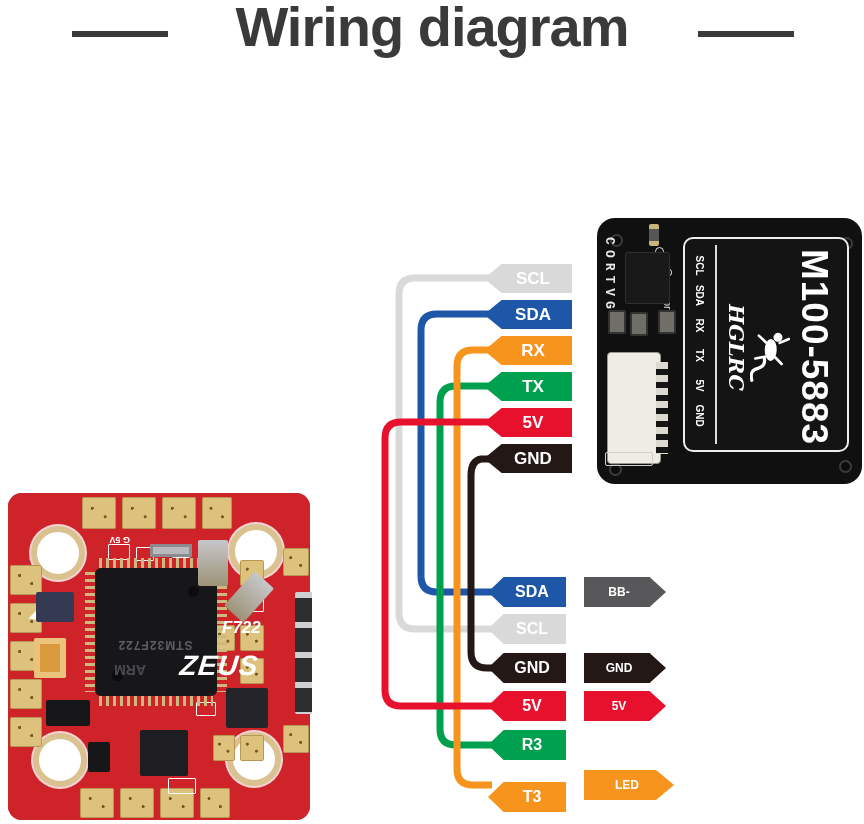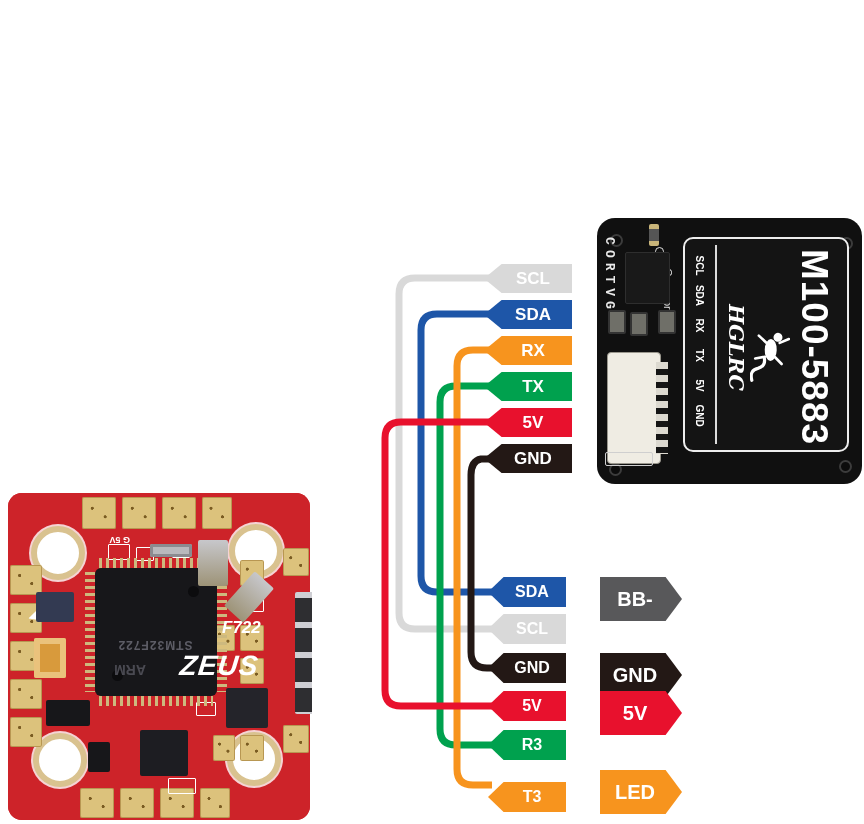--- a/index.html
+++ b/index.html
@@ -13,21 +13,21 @@
     font-size:56px;font-weight:800;color:#3a3a3c;letter-spacing:-1px;}
   
   .wires{position:absolute;left:0;top:0;pointer-events:none;}
   
   .tag{position:absolute;display:flex;align-items:center;justify-content:center;
        color:#fff;font-weight:bold;}
   .tag-left{clip-path:polygon(0 50%,20% 0,100% 0,100% 100%,20% 100%);}
   .tag-right{clip-path:polygon(0 0,80% 0,100% 50%,80% 100%,0 100%);}
   .tag-top{left:484px;width:88px;height:29px;font-size:17px;}
   .tag-bl{left:488px;width:78px;height:30px;font-size:16px;}
-  .tag-br{left:600px;width:82px;height:44px;font-size:20px;}
+  .tag-br{left:584px;width:82px;height:30px;font-size:12px;}
   .tag-left span{margin-left:10px;} .tag-right span{margin-right:12px;}
   
   .gps{position:absolute;left:597px;top:218px;width:265px;height:266px;background:#101010;
        border-radius:18px;}
   .gps .screw{position:absolute;width:9px;height:9px;border-radius:50%;
        background:#0c0c0c;border:2px solid #3c3c3c;}
   .rot90{transform:rotate(90deg);}
   .gps-side-text{position:absolute;left:564px;top:268px;width:90px;text-align:center;
        color:#e9e9e9;font-size:13px;font-weight:bold;letter-spacing:5px;
        font-family:"Liberation Mono",monospace;}
@@ -88,20 +88,25 @@
       border-radius:2px 0 0 2px;
       background-image:repeating-linear-gradient(180deg,#cfcfd4 0 6px,#2e2e31 6px 30px);}
   .fc-arrow{position:absolute;left:28px;top:608px;width:16px;height:16px;background:#fff;
       clip-path:polygon(0 50%,100% 0,100% 100%);transform:rotate(-18deg);}
 </style>
 </head>
 <body>
 
 <div class="page">
 
+  <div class="title-row">
+    <span class="title-dash dash-l"></span>
+    <h1 class="page-title">Wiring diagram</h1>
+    <span class="title-dash dash-r"></span>
+  </div>
 
   <svg class="wires" width="864" height="824" viewBox="0 0 864 824">
     <g fill="none" stroke-width="7">
       <path d="M 490 278 H 415 Q 399 278 399 294 V 613 Q 399 629 415 629 H 492" stroke="#d9d9d9"></path>
       <path d="M 490 314 H 437 Q 421 314 421 330 V 576 Q 421 592 437 592 H 492" stroke="#1e56a8"></path>
       <path d="M 490 386 H 456 Q 440 386 440 402 V 729 Q 440 745 456 745 H 492" stroke="#00a14e"></path>
       <path d="M 490 350 H 473 Q 457 350 457 366 V 769 Q 457 785 473 785 H 492" stroke="#f7941e"></path>
       <path d="M 490 459 H 481 Q 471 461 471 475 V 652 Q 471 668 487 668 H 492" stroke="#231815"></path>
       <path d="M 490 422 H 401 Q 385 422 385 438 V 690 Q 385 706 401 706 H 492" stroke="#e8112d"></path>
     </g>
@@ -151,21 +156,21 @@
       <span>5V</span>
     </div>
 
   <div class="tag tag-left tag-bl" style="top: 730px; background-color: rgb(0, 161, 78);">
       <span>R3</span>
     </div>
 
   <div class="tag tag-left tag-bl" style="top: 770px; background-color: rgb(247, 148, 30); margin-top: 12px;">
       <span>T3</span>
     </div>
-  <div class="tag tag-right tag-br" style="top: 770px; background-color: rgb(247, 148, 30);">
+  <div class="tag tag-right tag-br" style="top: 770px; background-color: rgb(247, 148, 30); padding-left: 8px;">
       <span>LED</span>
     </div>
 
   <div class="gps">
     <span class="screw" style="left:13px;top:16px;"></span>
     <span class="screw" style="left:243px;top:19px;"></span>
     <span class="screw" style="left:12px;top:245px;"></span>
     <span class="screw" style="left:242px;top:242px;"></span>
     <span class="comp" style="position:absolute;left:52px;top:6px;width:10px;height:22px;border-radius:2px;background:linear-gradient(180deg,#c9b57a 0 5px,#555 5px 17px,#c9b57a 17px 22px);"></span>
   </div>

